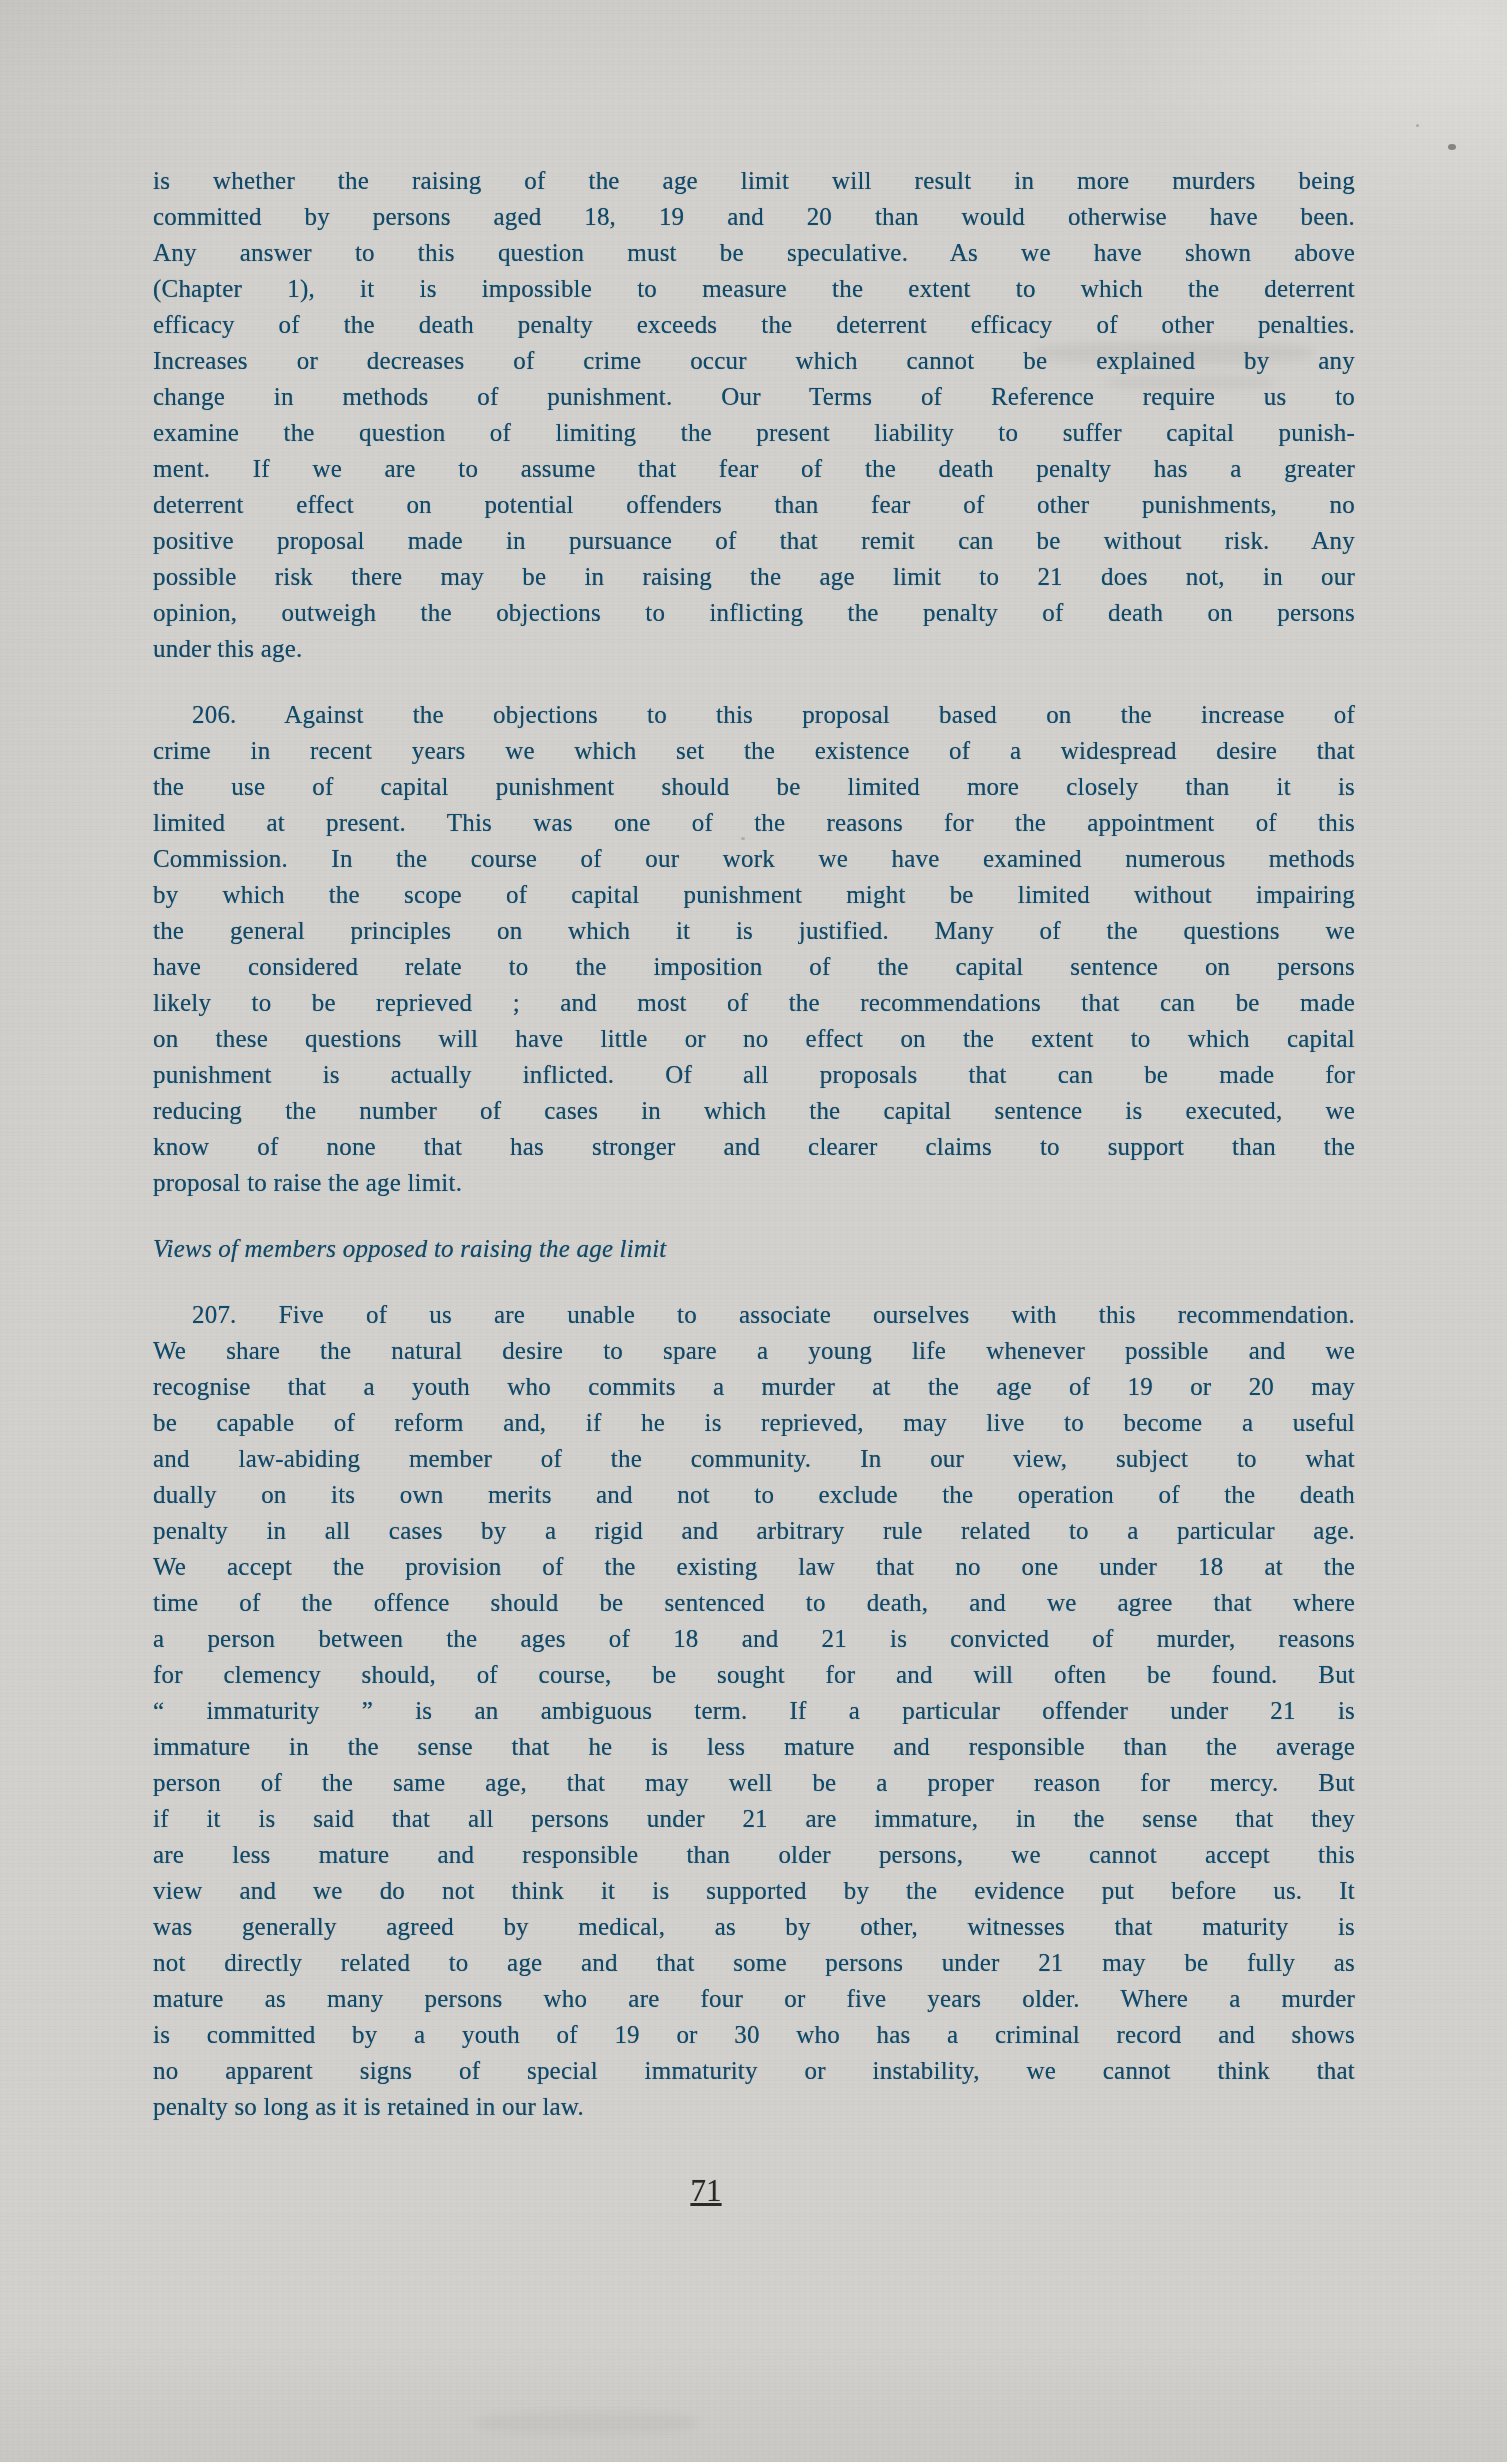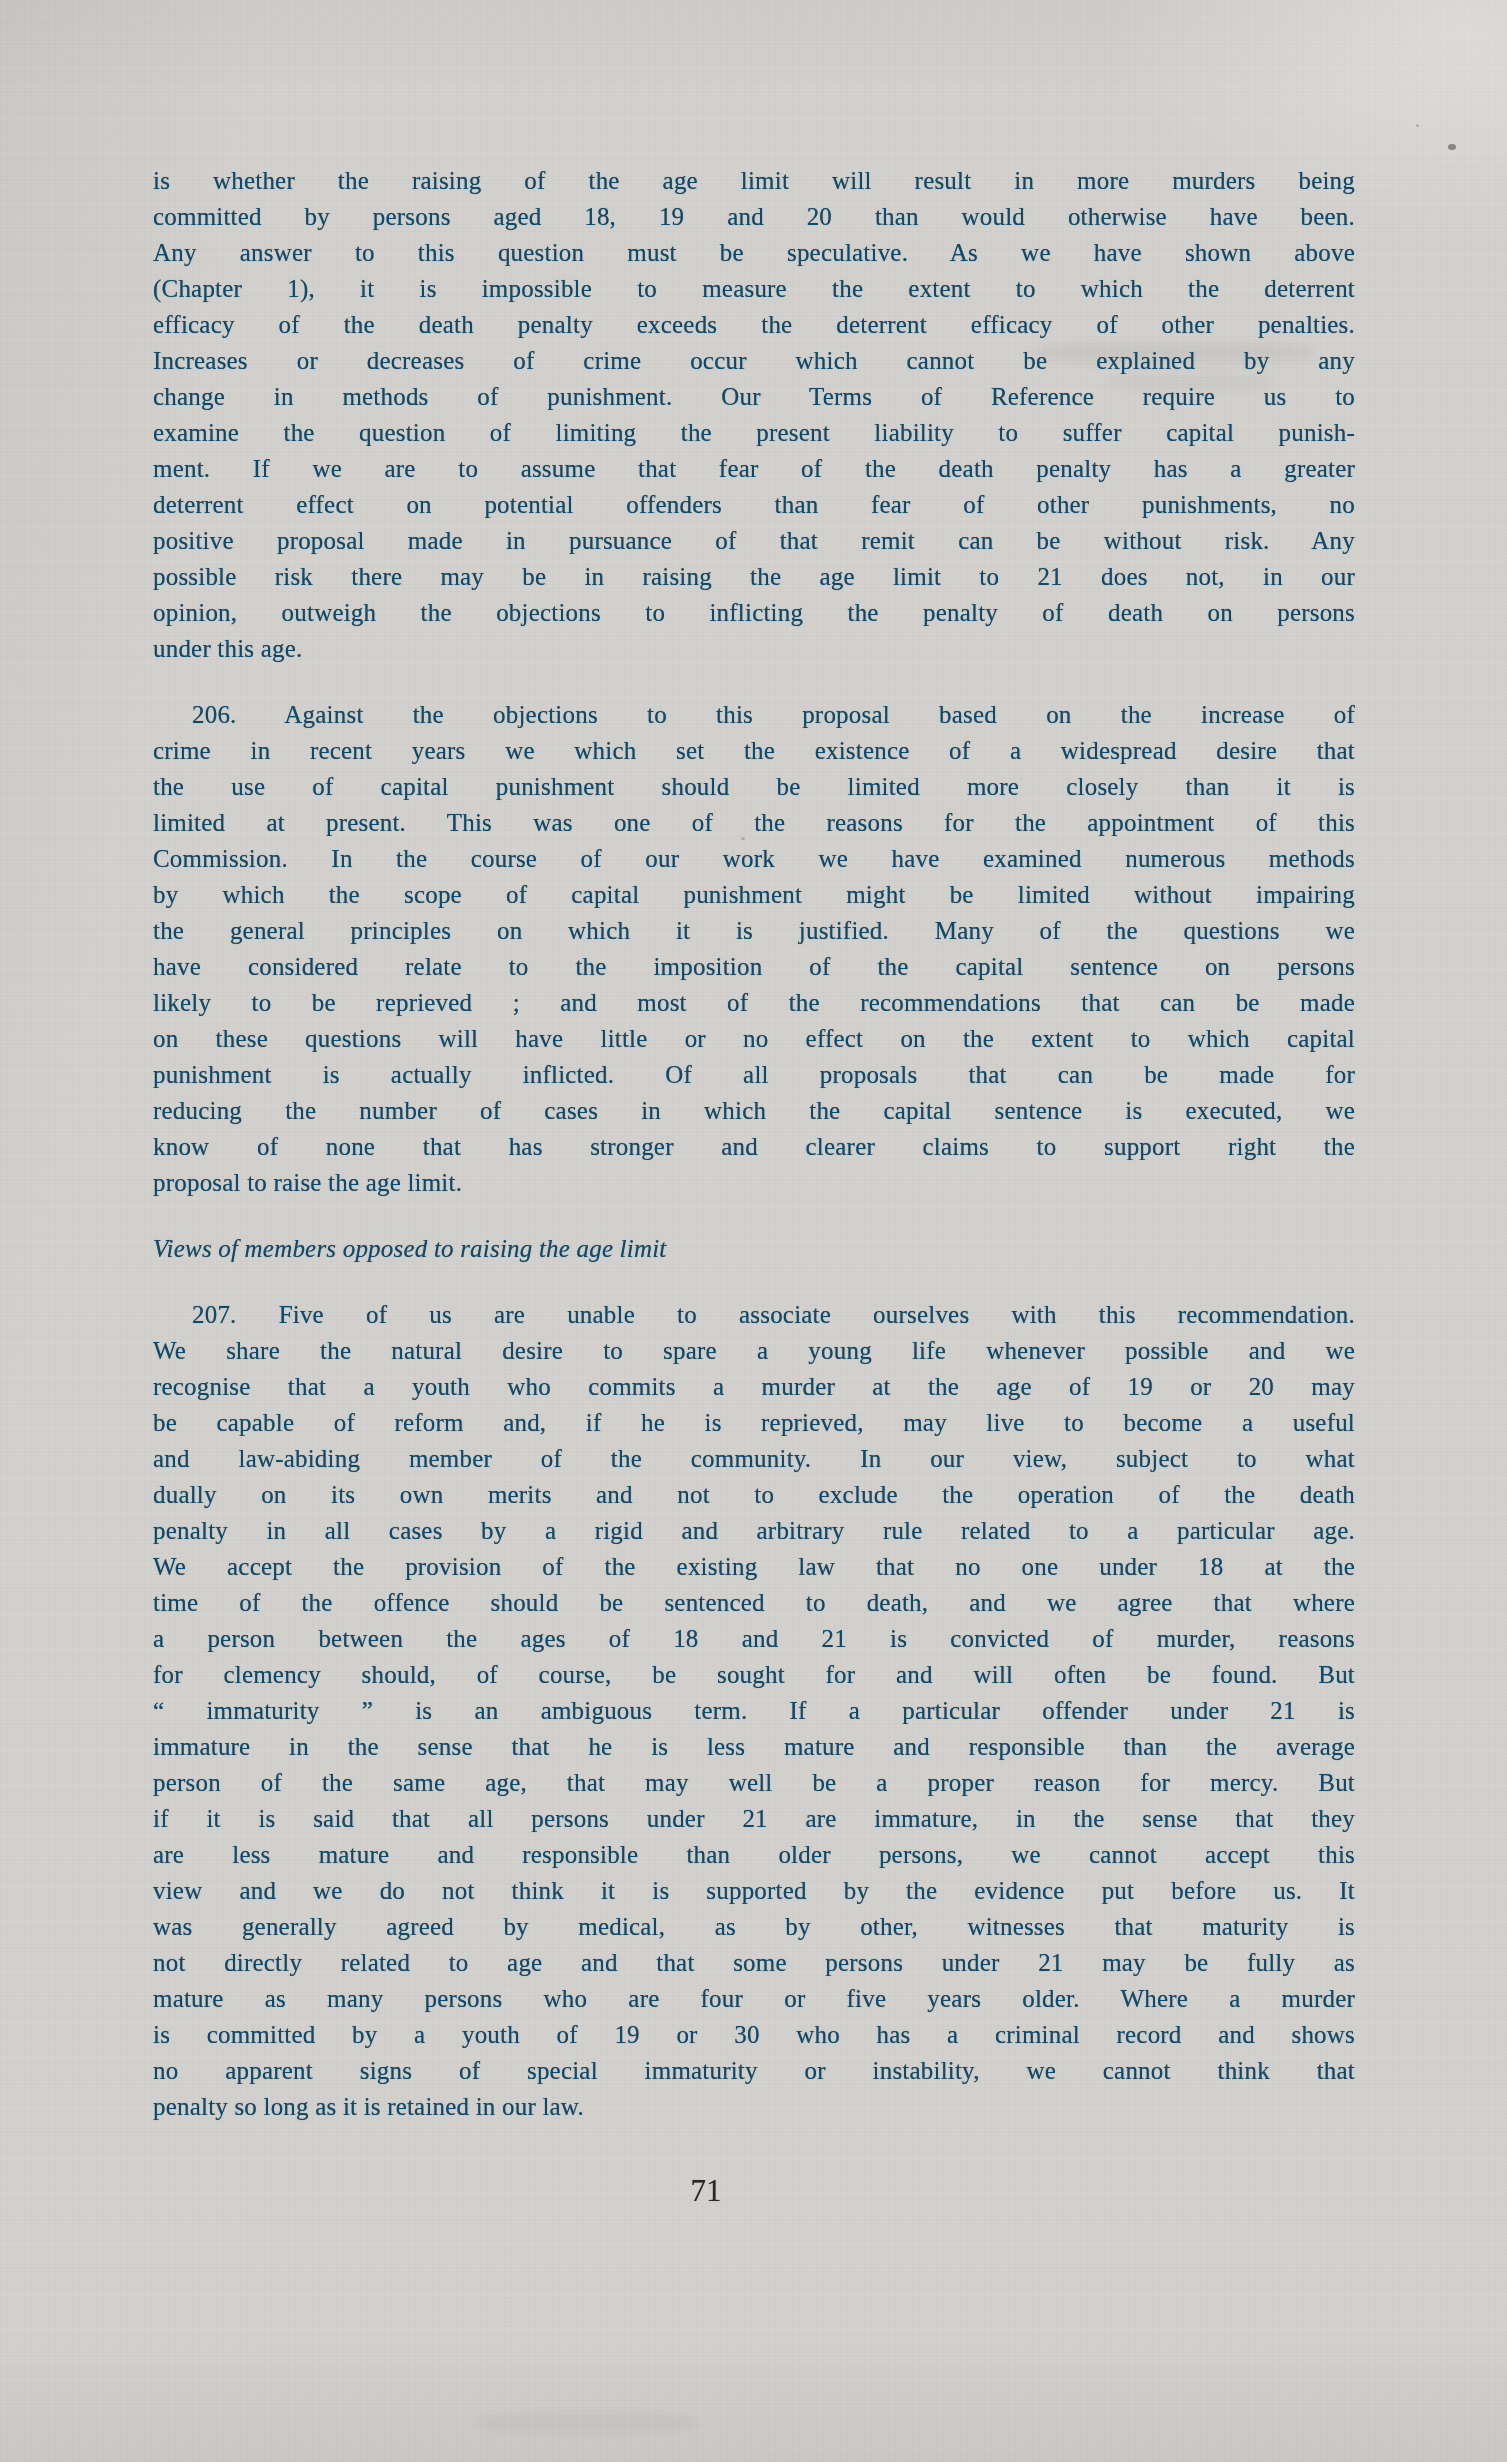--- a/index.html
+++ b/index.html
@@ -71,20 +71,21 @@
 
   .page-number {
     position: absolute;
     left: 105px;
     top: 2173px;
     width: 1202px;
     text-align: center;
     font-size: 31px;
     color: #2b2925;
     text-shadow: 0 0 0.8px rgba(43,41,37,0.55);
+    text-decoration: underline;
   }
 </style>
 </head>
 <body>
 
 <div class="paper"></div>
 
 <div class="smudge smudge-a"></div>
 <div class="smudge smudge-b"></div>
 <div class="smudge smudge-c"></div>
@@ -115,21 +116,21 @@
       <div class="line">the use of capital punishment should be limited more closely than it is</div>
       <div class="line">limited at present.  This was one of the reasons for the appointment of this</div>
       <div class="line">Commission.  In the course of our work we have examined numerous methods</div>
       <div class="line">by which the scope of capital punishment might be limited without impairing</div>
       <div class="line">the general principles on which it is justified.  Many of the questions we</div>
       <div class="line">have considered relate to the imposition of the capital sentence on persons</div>
       <div class="line">likely to be reprieved ; and most of the recommendations that can be made</div>
       <div class="line">on these questions will have little or no effect on the extent to which capital</div>
       <div class="line">punishment is actually inflicted.  Of all proposals that can be made for</div>
       <div class="line">reducing the number of cases in which the capital sentence is executed, we</div>
-      <div class="line">know of none that has stronger and clearer claims to support right the</div>
+      <div class="line">know of none that has stronger and clearer claims to support than the</div>
       <div class="line line-last">proposal to raise the age limit.</div>
     </div>
   <div class="block heading">Views of members opposed to raising the age limit</div>
   <div class="block indent-first">
       <div class="line">207. Five of us are unable to associate ourselves with this recommendation.</div>
       <div class="line">We share the natural desire to spare a young life whenever possible and we</div>
       <div class="line">recognise that a youth who commits a murder at the age of 19 or 20 may</div>
       <div class="line">be capable of reform and, if he is reprieved, may live to become a useful</div>
       <div class="line">and law-abiding member of the community.  In our view, subject to what</div>
       <div class="line">dually on its own merits and not to exclude the operation of the death</div>

